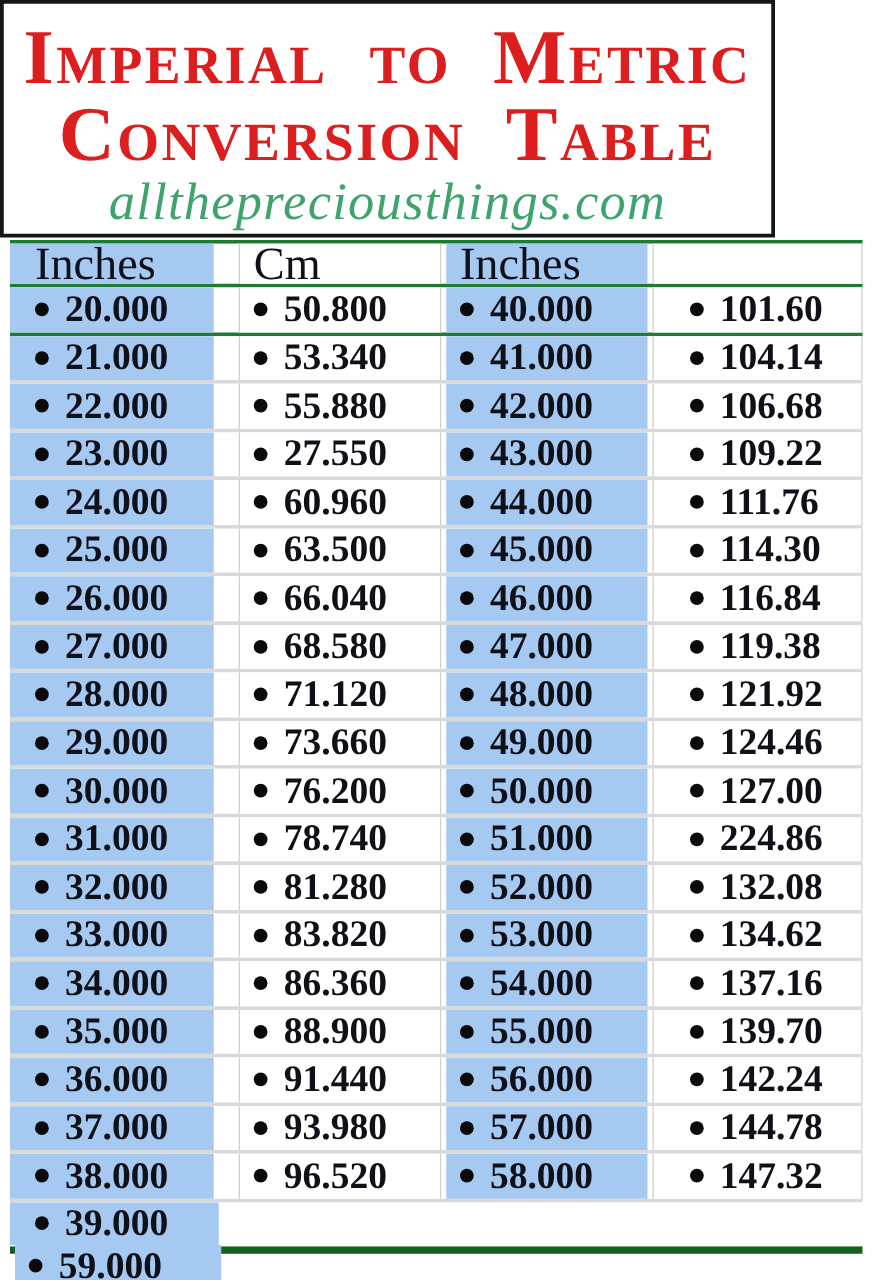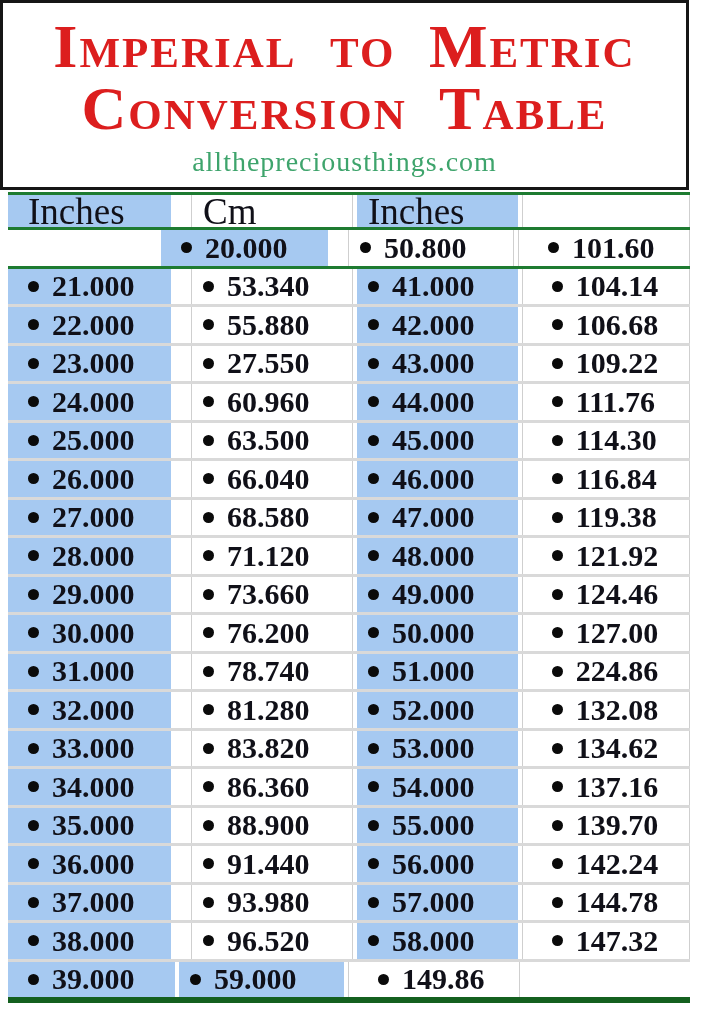--- a/index.html
+++ b/index.html
@@ -11,41 +11,41 @@
     --row-sep:#d9d9d9;
     --ink:#101018;
     --box-border:#161616;
   }
   html,body{margin:0;padding:0;}
   body{
     width:702px;height:1024px;position:relative;background:#ffffff;
     font-family:"Liberation Serif","DejaVu Serif",serif;overflow:hidden;
   }
   .title-box{
-    position:absolute;left:0;top:0;width:689px;height:190px;
+    position:absolute;left:0;top:0;width:620px;height:190px;
     box-sizing:border-box;border:3px solid var(--box-border);
     background:#ffffff;text-align:center;padding-top:12px;
   }
   .title{
     font-variant:small-caps;font-weight:bold;color:var(--title-red);
     font-size:62px;line-height:62px;letter-spacing:2px;word-spacing:16px;
   }
   .site{
-    color:var(--website-green);font-size:28px;line-height:46px;letter-spacing:1px;
+    color:var(--website-green);font-size:42px;line-height:46px;letter-spacing:1px;font-style:italic;
   }
   .conv-table{
     position:absolute;left:8px;top:192px;width:682px;
     border-top:3px solid var(--grid-green);
     border-bottom:6px solid var(--grid-green-dark);
     background:#ffffff;
   }
   .trow{display:flex;height:35.5px;border-bottom:3px solid var(--row-sep);background:#ffffff;}
   .thead{height:32px;border-bottom:3px solid var(--grid-green);}
   .tbody div.trow:first-of-type{border-bottom-color:var(--grid-green);justify-content:flex-end;}
-  .tbody div.trow:last-of-type{border-bottom:none;}
+  .tbody div.trow:last-of-type{border-bottom:none;flex-direction:column;}
   .cell{
     display:flex;align-items:center;box-sizing:border-box;
     font-size:30px;font-weight:600;color:var(--ink);white-space:nowrap;
   }
   .c0{width:167px;padding-left:20px;}
   .c1{width:166px;margin-left:20px;padding-left:11px;}
   .c2{width:165px;margin-left:4px;padding-left:11px;}
   .c3{width:172px;margin-left:4px;padding-left:29px;}
   .blue{background:var(--cell-blue);}
   .white{background:#ffffff;border-left:1px solid #cfcfcf;border-right:1px solid #cfcfcf;}
@@ -75,20 +75,24 @@
 
       <div class="trow">
         <div class="cell c0 blue">
           <span class="bullet"></span>
           <span class="val">20.000</span>
         </div>
         <div class="cell c1 white">
           <span class="bullet"></span>
           <span class="val">50.800</span>
         </div>
+        <div class="cell c2 blue">
+          <span class="bullet"></span>
+          <span class="val">40.000</span>
+        </div>
         <div class="cell c3 white">
           <span class="bullet"></span>
           <span class="val">101.60</span>
         </div>
       </div>
 
       <div class="trow">
         <div class="cell c0 blue">
           <span class="bullet"></span>
           <span class="val">21.000</span>

